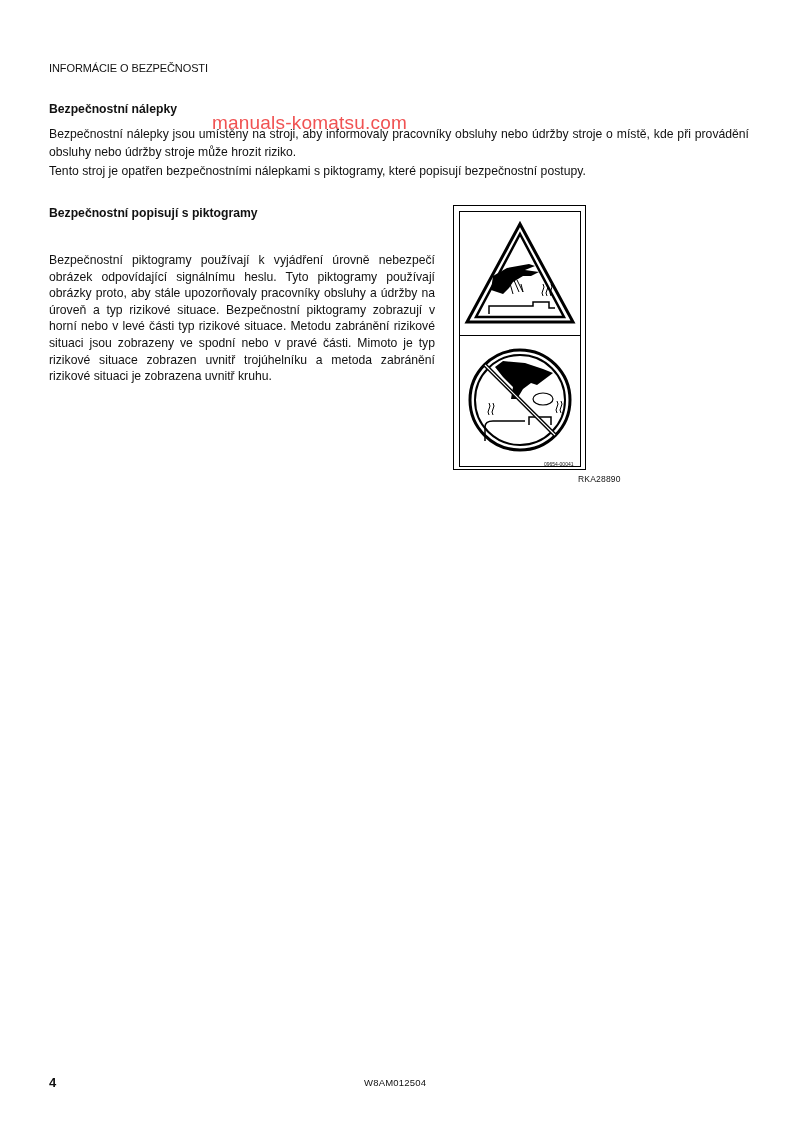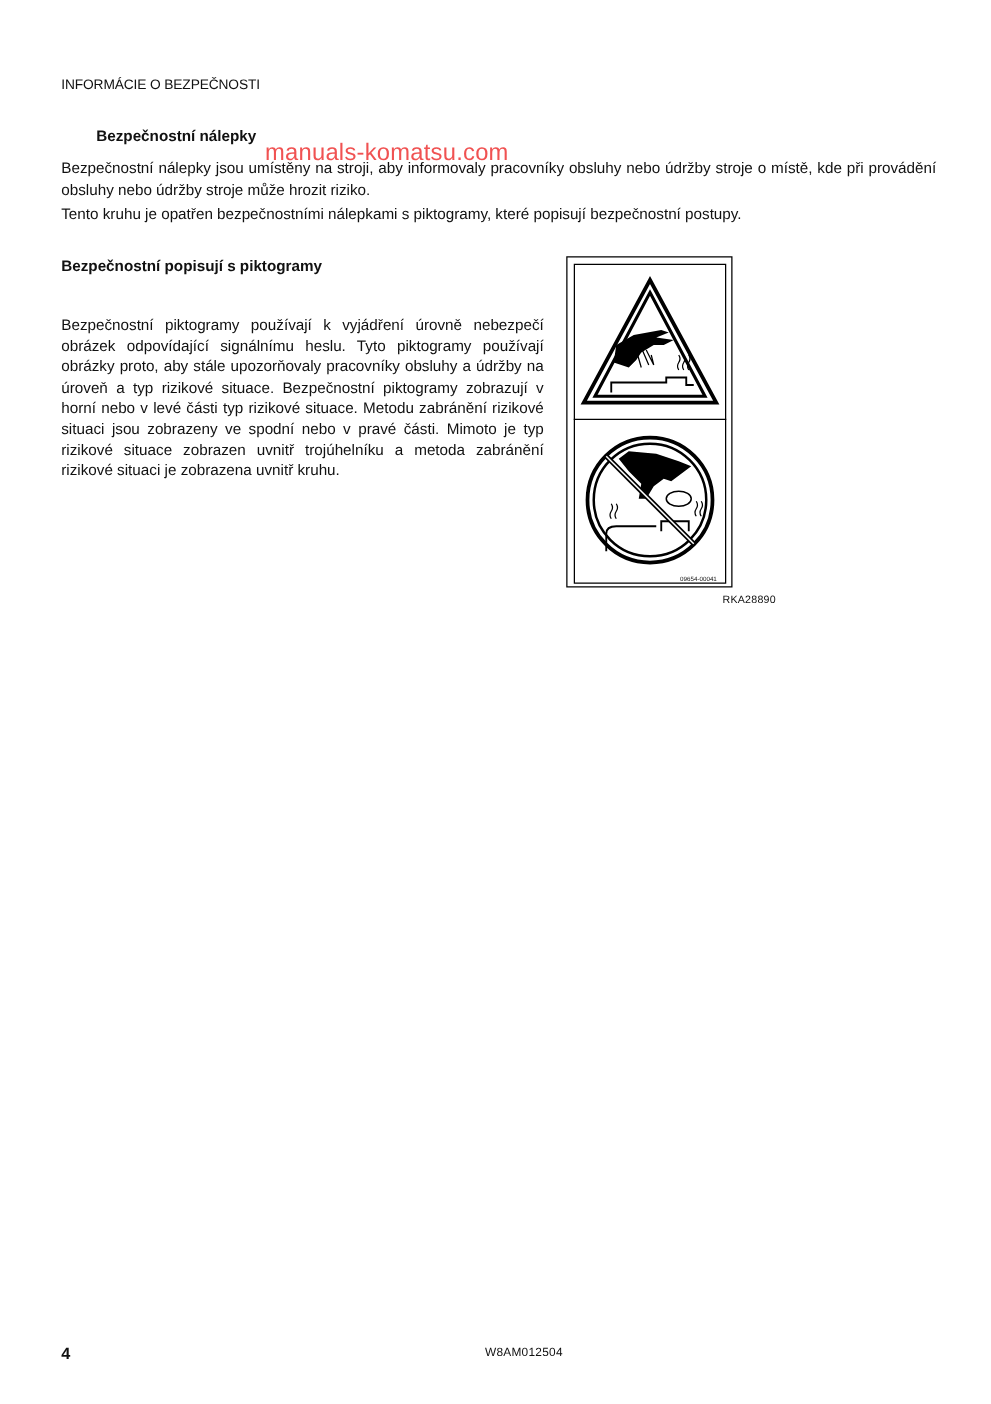--- a/index.html
+++ b/index.html
@@ -2,42 +2,42 @@
 <html><head>
 <meta charset="utf-8">
 <style>
   html, body { margin: 0; padding: 0; background: #ffffff; }
   body { width: 793px; height: 1123px; position: relative; overflow: hidden;
          font-family: "Liberation Sans", sans-serif; color: #111; }
   .abs { position: absolute; }
   .header { left: 49px; top: 62px; font-size: 11px; letter-spacing: -0.1px; }
   .h2 { font-weight: bold; font-size: 12.2px; }
   .p { font-size: 12.2px; line-height: 18px; }
-  .s1h { left: 49px; top: 102px; margin-left: 28px; }
+  .s1h { left: 49px; top: 102px; }
   .s1p1 { left: 49px; top: 125px; width: 700px; text-align: justify; }
   .s1p2 { left: 49px; top: 162px; width: 700px; }
   .s2h { left: 49px; top: 206px; }
   .s2p { left: 49px; top: 228px; width: 386px; text-align: justify; font-size: 12.2px; line-height: 16.6px; margin-top: 24px; }
   .watermark { left: 212px; top: 112px; font-size: 19px; color: #ef4444; letter-spacing: 0.2px; opacity: 0.92; }
   .fig-outer { left: 453px; top: 205px; width: 131px; height: 263px; border: 1.5px solid #000; }
   .fig-inner { left: 459px; top: 211px; width: 120px; height: 254px; border: 1.5px solid #000; }
   .fig-divider { left: 459px; top: 335px; width: 122px; height: 0; border-top: 1.2px solid #000; }
   .fig-code { left: 544px; top: 461px; font-size: 5px; }
   .fig-ref { left: 542px; top: 474px; font-size: 8.5px; letter-spacing: 0.2px; padding-left: 36px; }
   .pagenum { left: 49px; top: 1075px; font-weight: bold; font-size: 13px; }
-  .doccode { left: 364px; top: 1077px; font-size: 9.5px; letter-spacing: 0.2px; margin-left: 24px; }
+  .doccode { left: 364px; top: 1077px; font-size: 9.5px; letter-spacing: 0.2px; }
 </style>
 </head>
 <body>
 
 <div class="abs header">INFORMÁCIE O BEZPEČNOSTI</div>
 
 <div class="abs h2 s1h">Bezpečnostní nálepky</div>
 <div class="abs p s1p1">Bezpečnostní nálepky jsou umístěny na stroji, aby informovaly pracovníky obsluhy nebo údržby stroje o místě, kde při provádění obsluhy nebo údržby stroje může hrozit riziko.</div>
-<div class="abs p s1p2">Tento kruhu je opatřen bezpečnostními nálepkami s piktogramy, které popisují bezpečnostní postupy.</div>
+<div class="abs p s1p2">Tento stroj je opatřen bezpečnostními nálepkami s piktogramy, které popisují bezpečnostní postupy.</div>
 
 <div class="abs watermark">manuals-komatsu.com</div>
 
 <div class="abs h2 s2h">Bezpečnostní popisují s piktogramy</div>
 <div class="abs s2p">Bezpečnostní piktogramy používají k vyjádření úrovně nebezpečí obrázek odpovídající signálnímu heslu. Tyto piktogramy používají obrázky proto, aby stále upozorňovaly pracovníky obsluhy a údržby na úroveň a typ rizikové situace. Bezpečnostní piktogramy zobrazují v horní nebo v levé části typ rizikové situace. Metodu zabránění rizikové situaci jsou zobrazeny ve spodní nebo v pravé části. Mimoto je typ rizikové situace zobrazen uvnitř trojúhelníku a metoda zabránění rizikové situaci je zobrazena uvnitř kruhu.</div>
 
 <div class="abs fig-outer"></div>
 <div class="abs fig-inner"></div>
 <div class="abs fig-divider"></div>
 

